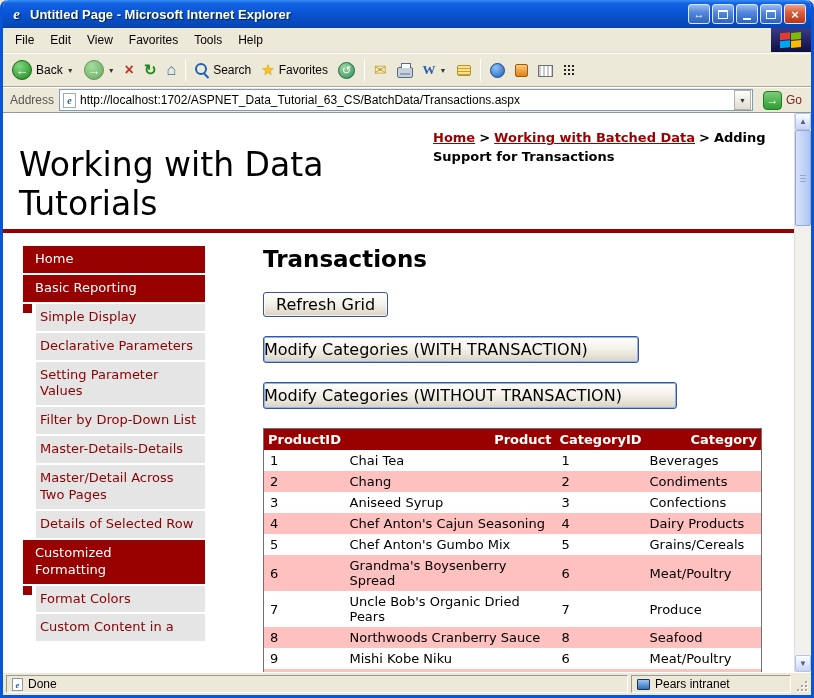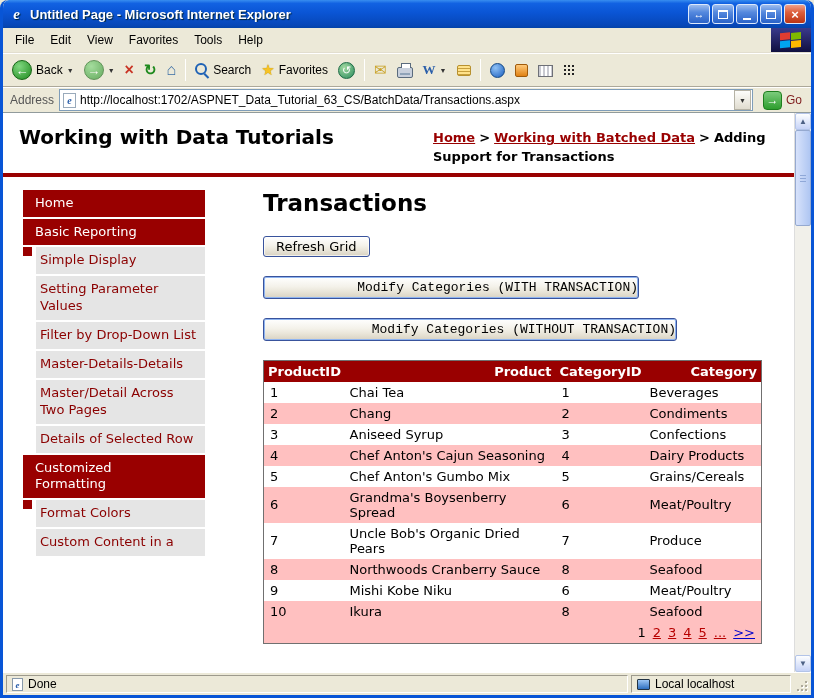--- a/index.html
+++ b/index.html
@@ -85,43 +85,43 @@
     border:1px solid #B5B2A5;display:flex;align-items:center;justify-content:center;font-size:7px;color:#333;cursor:pointer;}
   .go{display:flex;align-items:center;gap:4px;padding:0 5px;cursor:pointer;}
   .go-icon{width:19px;height:19px;border-radius:4px;border:1px solid #1E7E1E;color:#fff;font-weight:bold;font-size:12px;
     background:linear-gradient(180deg,#7CCB7C,#2E9E2E);display:flex;align-items:center;justify-content:center;}
   .go-label{font-size:12px;color:#7f1d1d;}
 
   
   .content-outer{flex:1;display:flex;background:#fff;overflow:hidden;}
   .page{flex:1;overflow:hidden;background:#fff;font-family:"DejaVu Sans",sans-serif;}
   .site-header{display:flex;justify-content:space-between;padding:12px 16px 6px 16px;}
-  .site-title{font-size:20px;font-weight:bold;color:#000;}
+  .site-title{font-size:33px;font-weight:normal;color:#000;margin-top:20px;}
   .breadcrumb{width:345px;flex:none;font-size:13px;font-weight:bold;line-height:1.45;padding-top:4px;color:#000;}
   .bc-link{color:#990000;text-decoration:underline;cursor:pointer;}
   .bc-sep{margin:0 4px;}
   .maroon-rule{height:4px;background:#990000;}
   .page-body{display:flex;padding-top:13px;}
 
   
   .sidebar{width:182px;margin-left:20px;flex:none;font-size:13px;}
   .nav-section{position:relative;background:#990000;color:#fff;padding:5px 25px 5px 12px;margin-bottom:2px;
     line-height:1.3;cursor:pointer;}
   .nav-section.has-children::after{content:"";position:absolute;left:0;bottom:-11px;width:9px;height:9px;background:#990000;}
   .nav-item{background:#e5e5e5;color:#8B0000;padding:5px 4px;margin:0 0 2px 13px;line-height:1.3;cursor:pointer;}
 
   
   .main{margin-left:58px;flex:1;}
   .main-heading{font-size:23px;font-weight:bold;margin:0 0 20px 0;color:#000;}
-  .xp-btn{display:inline-block;font-size:13px;color:#000;cursor:pointer;
+  .xp-btn{display:inline-block;font-size:16px;color:#000;cursor:pointer;
     background:linear-gradient(180deg,#FFFFFF 0%,#F4F2EA 45%,#E9E5D8 70%,#D8D2C2 100%);
     border:1px solid #39539C;border-radius:3px;padding:2px 12px;box-shadow:inset 0 0 0 1px rgba(255,255,255,.65);}
   .btn-refresh{margin-bottom:19px;}
-  .btn-wide{display:block;text-align:right;padding:3px 0;margin-bottom:19px;
-    box-shadow:inset 0 0 0 1px #8EB4F0;font-family:Liberation Mono, monospace;}
+  .btn-wide{display:block;text-align:left;padding:3px 0;margin-bottom:19px;
+    box-shadow:inset 0 0 0 1px #8EB4F0;}
   .btn-wide1{width:376px;}
   .btn-wide2{width:414px;}
 
   
   .grid{border-collapse:collapse;border:1px solid #707070;font-size:13px;color:#000;table-layout:fixed;width:498px;}
   .grid th{background:#990000;color:#fff;font-weight:bold;padding:3px 4px;text-align:right;}
   .grid td{padding:3px 6px;vertical-align:middle;overflow:hidden;}
   .grid tr.alt td{background:#FFC0C0;}
   .pager-cell{background:#FFC0C0;text-align:right;padding:4px 8px;}
   .pager-cell span,.pager-cell a{margin-left:7px;}
@@ -281,20 +281,21 @@
         <div class="breadcrumb">
           <a class="bc-link">Home</a><span class="bc-sep">&gt;</span><a class="bc-link">Working with Batched Data</a><span class="bc-sep">&gt;</span><span class="bc-current">Adding Support for Transactions</span>
         </div>
       </div>
       <div class="maroon-rule"></div>
       <div class="page-body">
         <div class="sidebar" id="sidebar">
             <div class="nav-section">Home</div>
             <div class="nav-section has-children">Basic Reporting</div>
             <div class="nav-item">Simple Display</div>
+            <div class="nav-item">Declarative Parameters</div>
             <div class="nav-item">Setting Parameter Values</div>
             <div class="nav-item">Filter by Drop-Down List</div>
             <div class="nav-item">Master-Details-Details</div>
             <div class="nav-item">Master/Detail Across Two Pages</div>
             <div class="nav-item">Details of Selected Row</div>
             <div class="nav-section has-children">Customized Formatting</div>
             <div class="nav-item">Format Colors</div>
             <div class="nav-item">Custom Content in a</div>
           </div>
         <div class="main">
@@ -399,21 +400,21 @@
     </div>
   </div>
 
   <div class="statusbar">
     <div class="status-cell status-left">
       <span class="page-ico">e</span>
       <span>Done</span>
     </div>
     <div class="status-cell status-zone">
       <span class="zone-ico"></span>
-      <span>Local localhost</span>
+      <span>Pears intranet</span>
     </div>
     <div class="grip">
       <span class="d d1"></span>
         <span class="d d2"></span>
         <span class="d d3"></span>
       <span class="d d4"></span>
         <span class="d d5"></span>
         <span class="d d6"></span>
     </div>
   </div>

